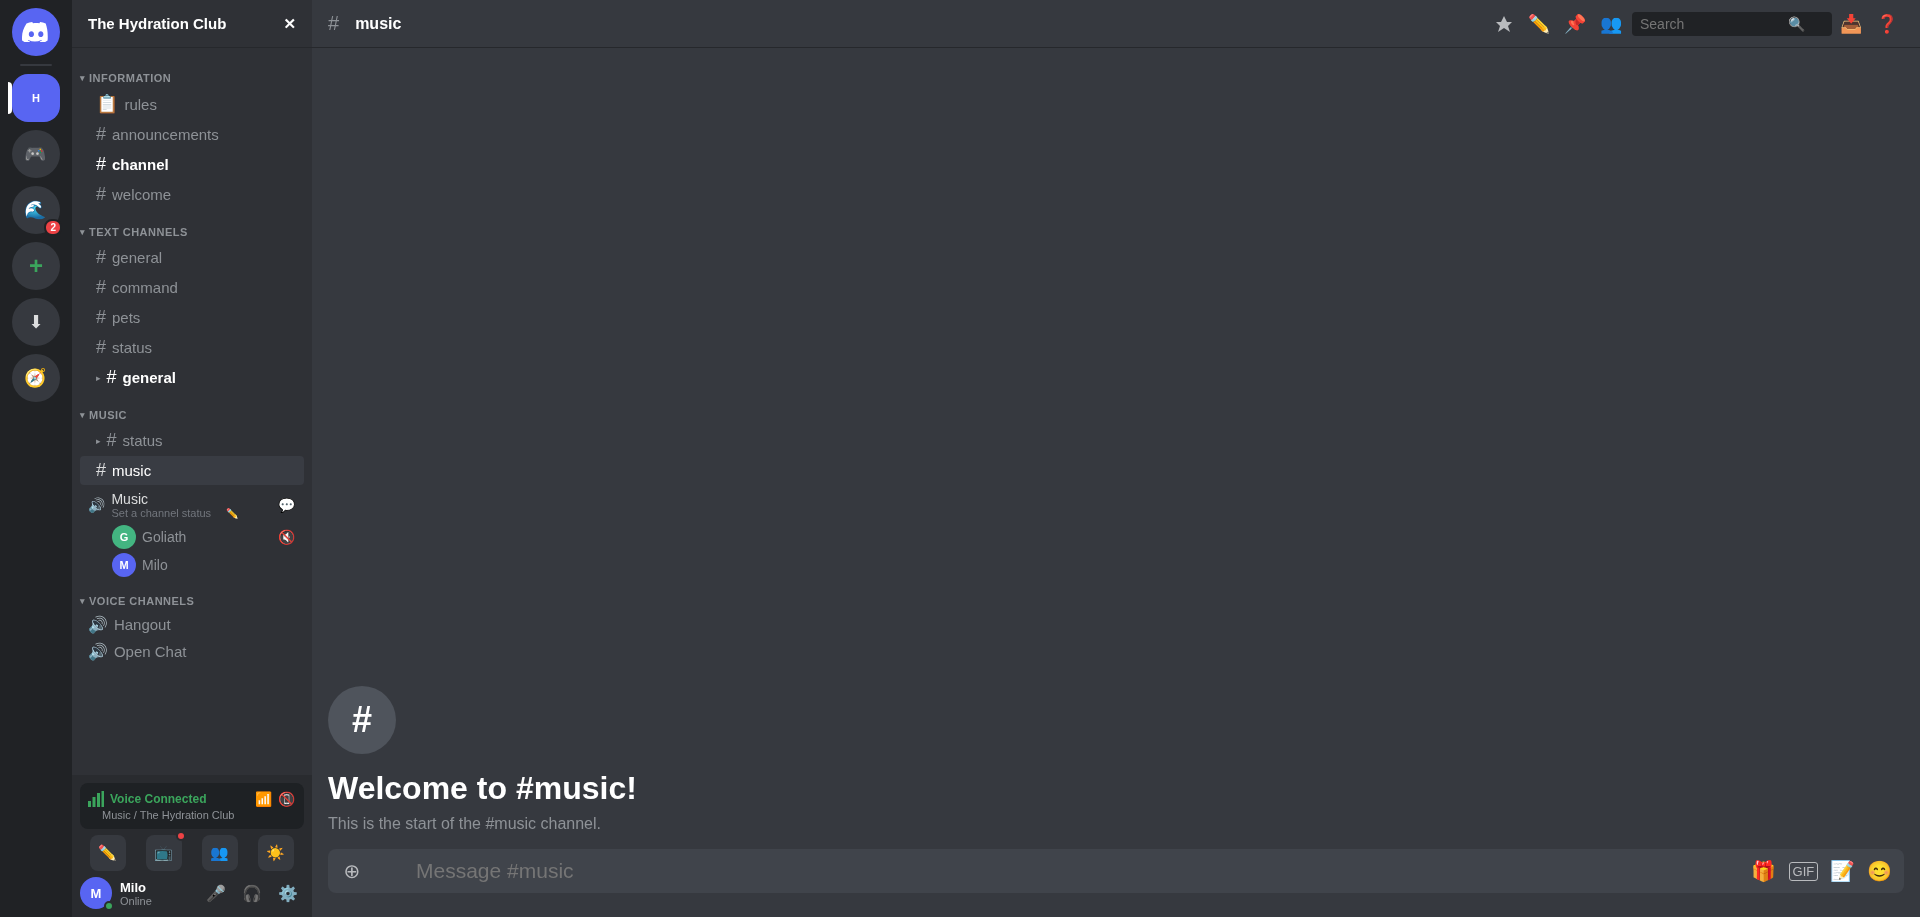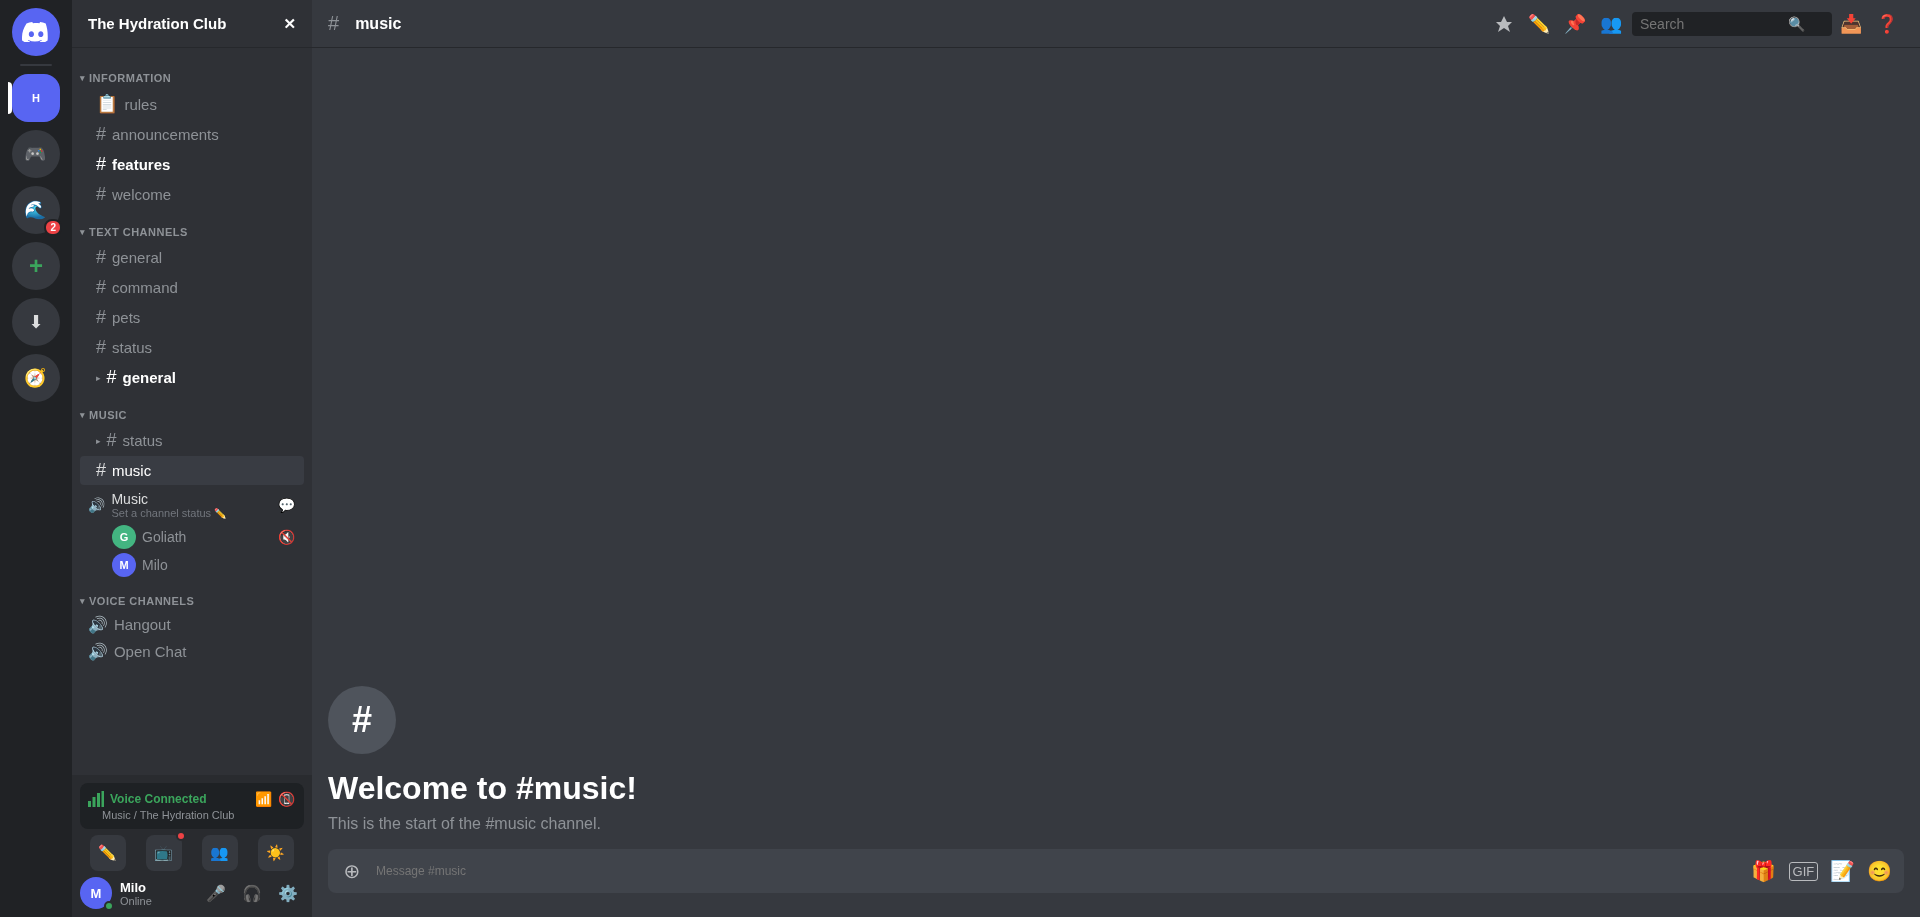--- a/index.html
+++ b/index.html
@@ -392,22 +392,23 @@
       align-items: center;
       justify-content: center;
       flex-shrink: 0;
     }
     .message-text-input {
       flex: 1;
       background: transparent;
       border: none;
       outline: none;
       color: #dcddde;
-      font-size: 12px;
+      font-size: 21px;
       cursor: text;
+      margin-left: 40px;
     }
     .message-input-actions {
       display: flex;
       align-items: center;
       gap: 12px;
     }
     .message-action-btn {
       background: transparent;
       border: none;
       color: #b9bbbe;
@@ -470,21 +471,21 @@
     <div class="channel-item">
       <span class="channel-hash">📋</span>
       <span class="channel-name">rules</span>
     </div>
     <div class="channel-item">
       <span class="channel-hash">#</span>
       <span class="channel-name">announcements</span>
     </div>
     <div class="channel-item bold">
       <span class="channel-hash">#</span>
-      <span class="channel-name">features</span>
+      <span class="channel-name">channel</span>
     </div>
     <div class="channel-item">
       <span class="channel-hash">#</span>
       <span class="channel-name">welcome</span>
     </div>
 
     <div class="channel-category">
       <span class="channel-category-arrow">▾</span>
       <span>TEXT CHANNELS</span>
     </div>
@@ -522,21 +523,21 @@
     <div class="channel-item active">
       <span class="channel-hash">#</span>
       <span class="channel-name">music</span>
     </div>
 
     <div style="margin: 2px 8px 0 8px;">
       <div style="padding: 4px 8px; display:flex; align-items:center; gap:6px; cursor:pointer; border-radius:4px; color:#8e9297; font-size:14px;">
         <span style="font-size:14px;">🔊</span>
         <div style="flex:1;">
           <div style="font-size:14px; font-weight:500; color:#dcddde;">Music</div>
-          <div style="font-size:11px; color:#72767d; display:flex; align-items:center; gap:3px;">
+          <div style="font-size:11px; color:#72767d; display:flex; align-items:center; gap:15px;">
             <span>Set a channel status</span>
             <span style="font-size:10px;">✏️</span>
           </div>
         </div>
         <span style="color:#72767d; font-size:14px;">💬</span>
       </div>
 
       <div class="voice-member">
         <div class="member-avatar" style="background:#43b581;">G</div>
         <span class="member-name">Goliath</span>

